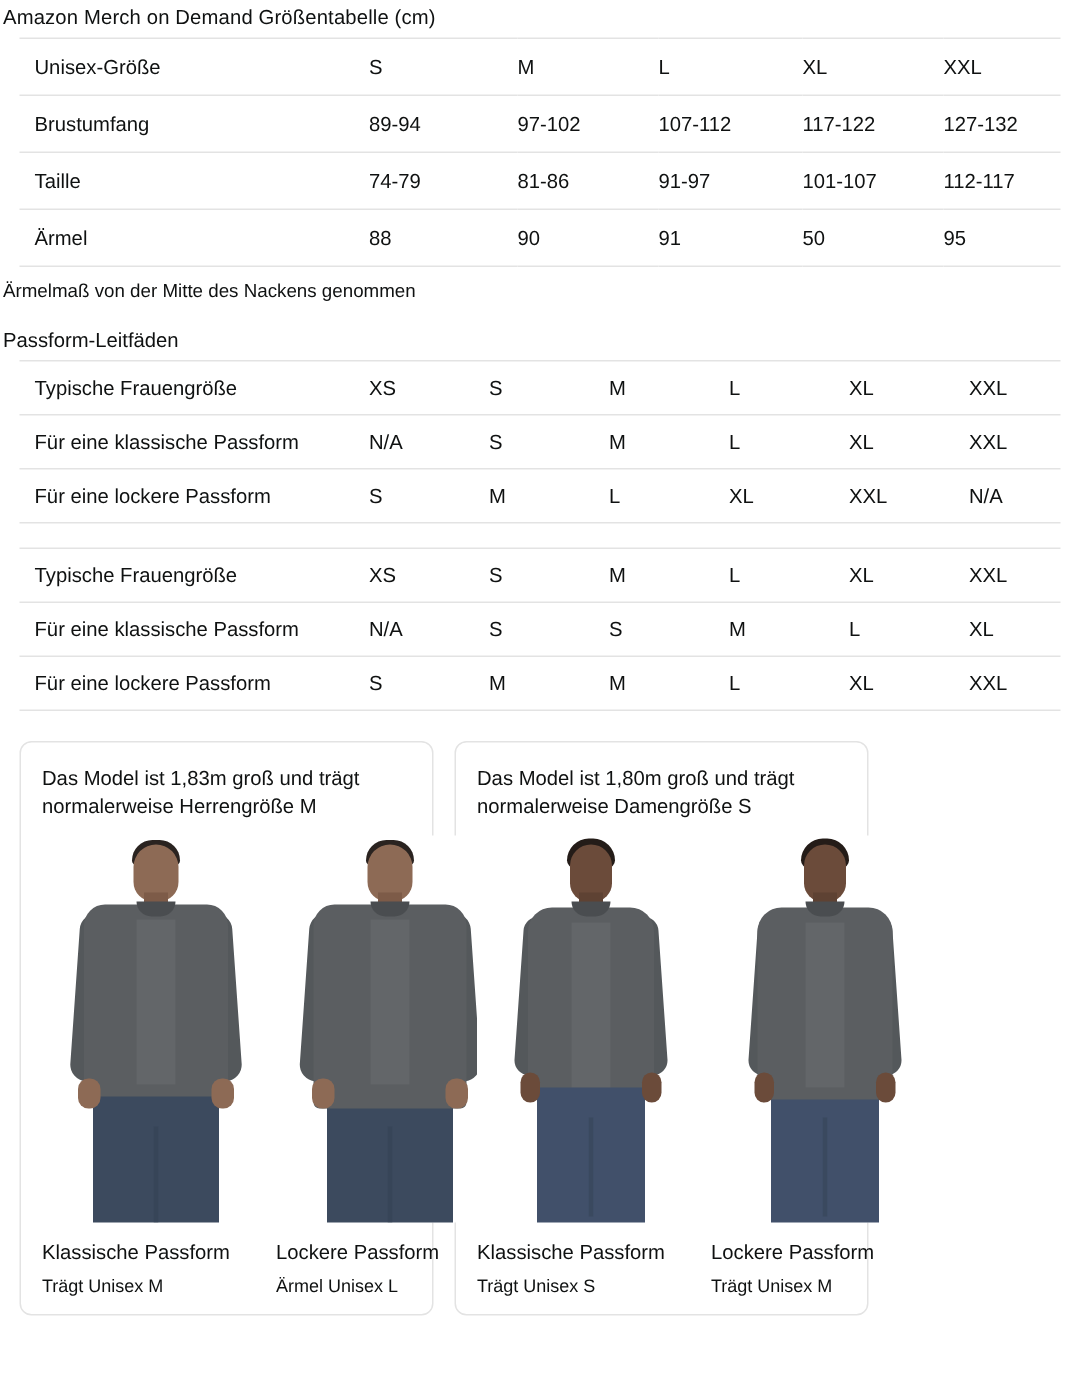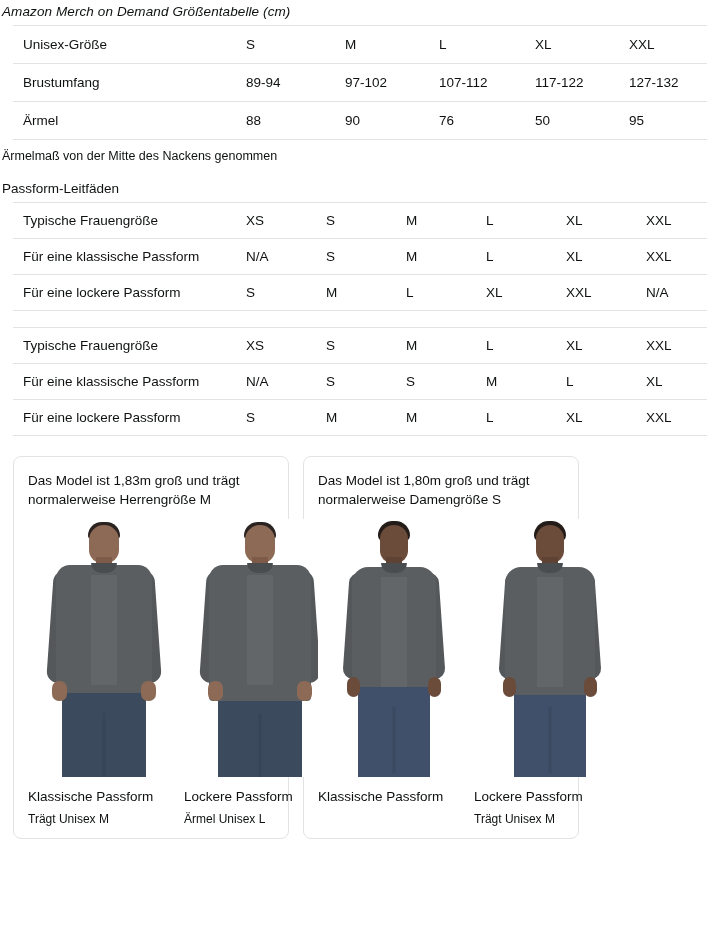--- a/index.html
+++ b/index.html
@@ -18,21 +18,20 @@
     width: 720px;
     height: 925px;
     position: relative;
     box-sizing: border-box;
   }
   .title {
     font-size: 13.5px;
     color: #0f1111;
     padding: 4px 0 6px 2px;
     letter-spacing: 0.1px;
-    font-style: italic;
   }
   table {
     border-collapse: collapse;
     width: 694px;
     margin-left: 13px;
     table-layout: fixed;
   }
   table.t-main td {
     font-size: 13.5px;
     padding: 11px 0 11px 0;
@@ -250,24 +249,32 @@
       </tr>
       <tr>
         <td class="lbl">Brustumfang</td>
         <td>89-94</td>
         <td>97-102</td>
         <td>107-112</td>
         <td>117-122</td>
         <td>127-132</td>
       </tr>
       <tr>
+        <td class="lbl">Taille</td>
+        <td>74-79</td>
+        <td>81-86</td>
+        <td>91-97</td>
+        <td>101-107</td>
+        <td>112-117</td>
+      </tr>
+      <tr>
         <td class="lbl">Ärmel</td>
         <td>88</td>
         <td>90</td>
-        <td>76</td>
+        <td>91</td>
         <td>50</td>
         <td>95</td>
       </tr>
     </tbody>
   </table>
 
   <div class="note">Ärmelmaß von der Mitte des Nackens genommen</div>
 
   <div class="section-title">Passform-Leitfäden</div>
 
@@ -427,20 +434,21 @@
               <div class="sleeve-r f"></div>
               <div class="shirt f">
                   <div class="shirt-shade"></div>
                 </div>
               <div class="collar"></div>
               <div class="hand-l f"></div>
               <div class="hand-r f"></div>
             </div>
           </div>
           <div class="fig-cap">Klassische Passform</div>
+          <div class="fig-sub">Trägt Unisex S</div>
         </div>
 
         <div class="fig">
           <div class="fig-img">
             <div class="person">
               <div class="hair f"></div>
               <div class="head f"></div>
               <div class="neck f"></div>
               <div class="jeans f">
                   <div class="jeans-split"></div>

